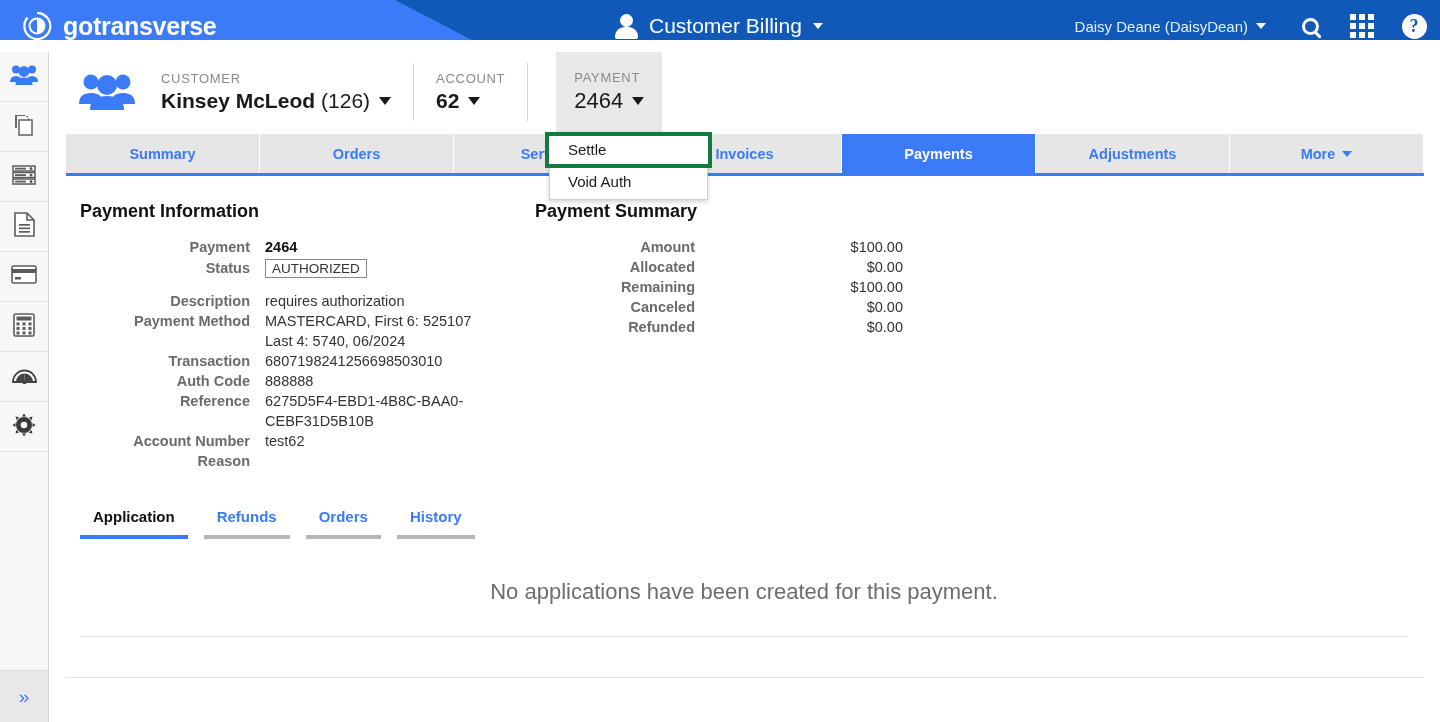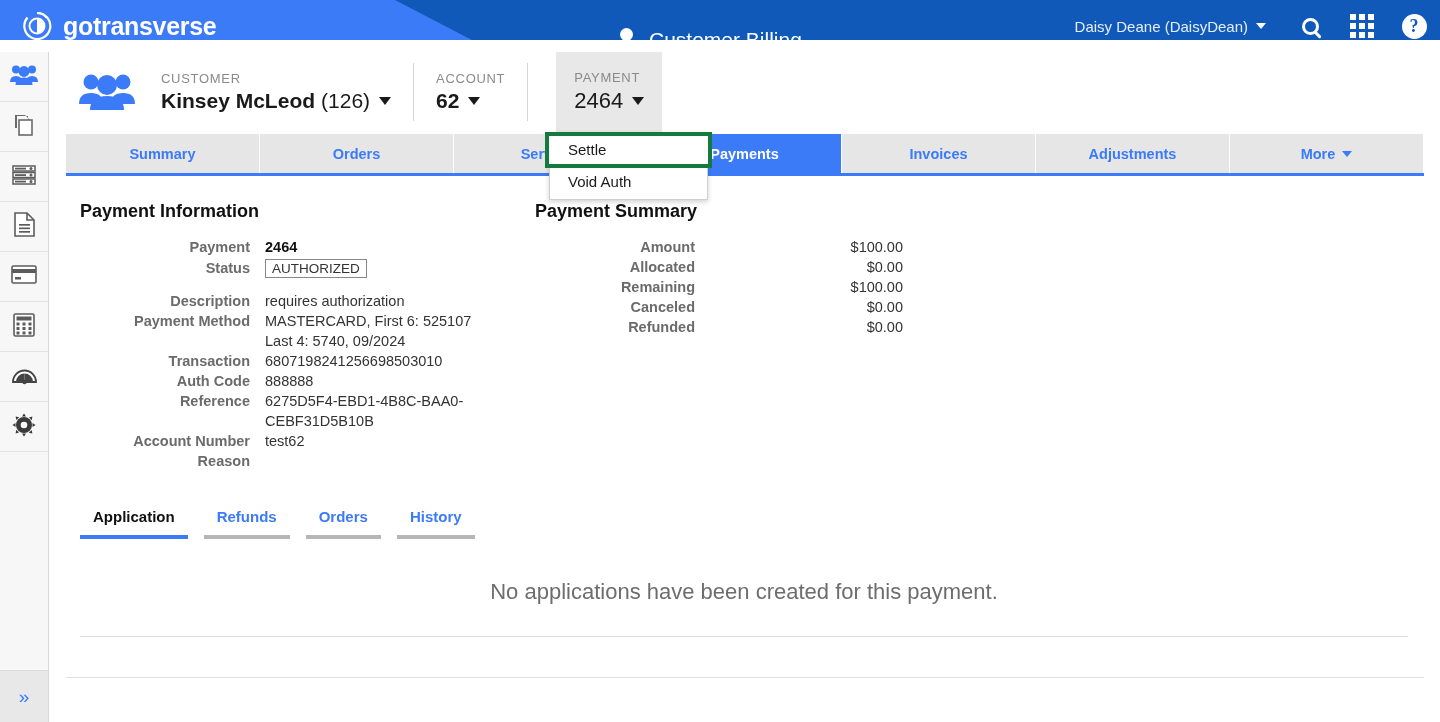--- a/index.html
+++ b/index.html
@@ -29,21 +29,21 @@
   }
   .logo-mark {
     width: 30px; height: 30px; position: relative;
   }
   .logo-text {
     color: #ffffff; font-size: 25px; font-weight: bold;
     letter-spacing: -0.3px;
   }
   .app-title {
     position: absolute; left: 615px; top: 0; height: 52px;
-    display: flex; align-items: flex-end; gap: 11px;
+    display: flex; align-items: center; gap: 11px;
   }
   .app-title-text {
     color: #ffffff; font-size: 21px; font-weight: normal;
   }
   .person-icon {
     width: 23px; height: 24px; position: relative;
   }
   .person-icon .head {
     position: absolute; left: 5px; top: 0;
     width: 13px; height: 13px; border-radius: 50%; background: #fff;
@@ -456,25 +456,25 @@
 <div class="tabsrow">
   <div class="tab">
       <span>Summary</span>
     </div>
   <div class="tab">
       <span>Orders</span>
     </div>
   <div class="tab">
       <span>Services</span>
     </div>
+  <div class="tab">
+      <span>Invoices</span>
+    </div>
   <div class="tab active">
       <span>Payments</span>
-    </div>
-  <div class="tab">
-      <span>Invoices</span>
     </div>
   <div class="tab">
       <span>Adjustments</span>
     </div>
   <div class="tab more">
     <span>More</span>
     <span class="caret-blue"></span>
   </div>
 </div>
 
@@ -504,21 +504,21 @@
 
       <div class="kv" style="margin-top:13px;">
         <div class="k">Description</div>
         <div class="v">requires authorization</div>
       </div>
 
       <div class="kv">
         <div class="k">Payment Method</div>
         <div class="v">
           <div>MASTERCARD, First 6: 525107</div>
-          <div class="sub">Last 4: 5740, 09/2024</div>
+          <div class="sub">Last 4: 5740, 06/2024</div>
         </div>
       </div>
 
       <div class="kv">
         <div class="k">Transaction</div>
         <div class="v">6807198241256698503010</div>
       </div>
 
       <div class="kv">
         <div class="k">Auth Code</div>

